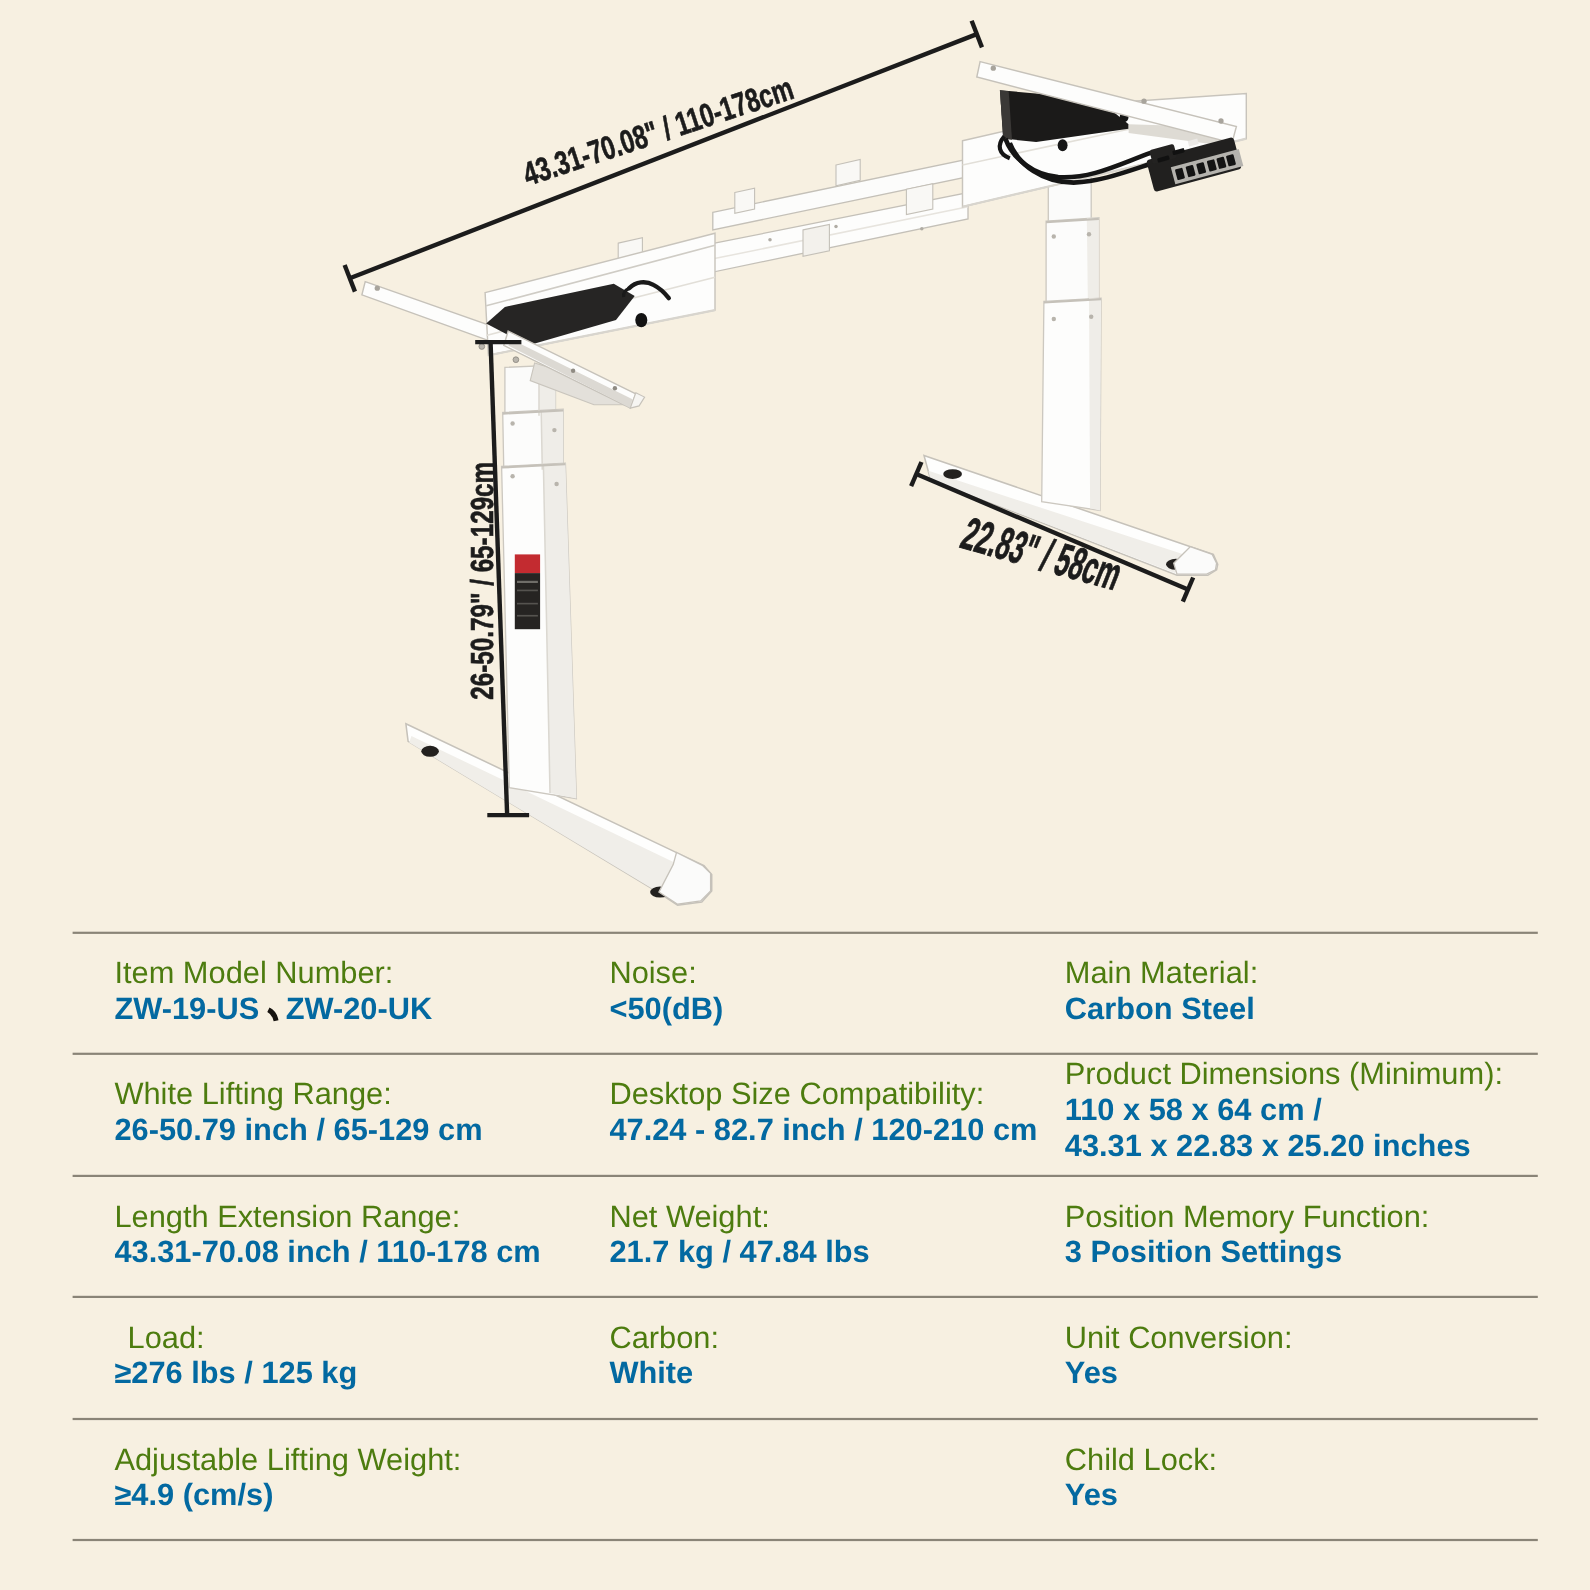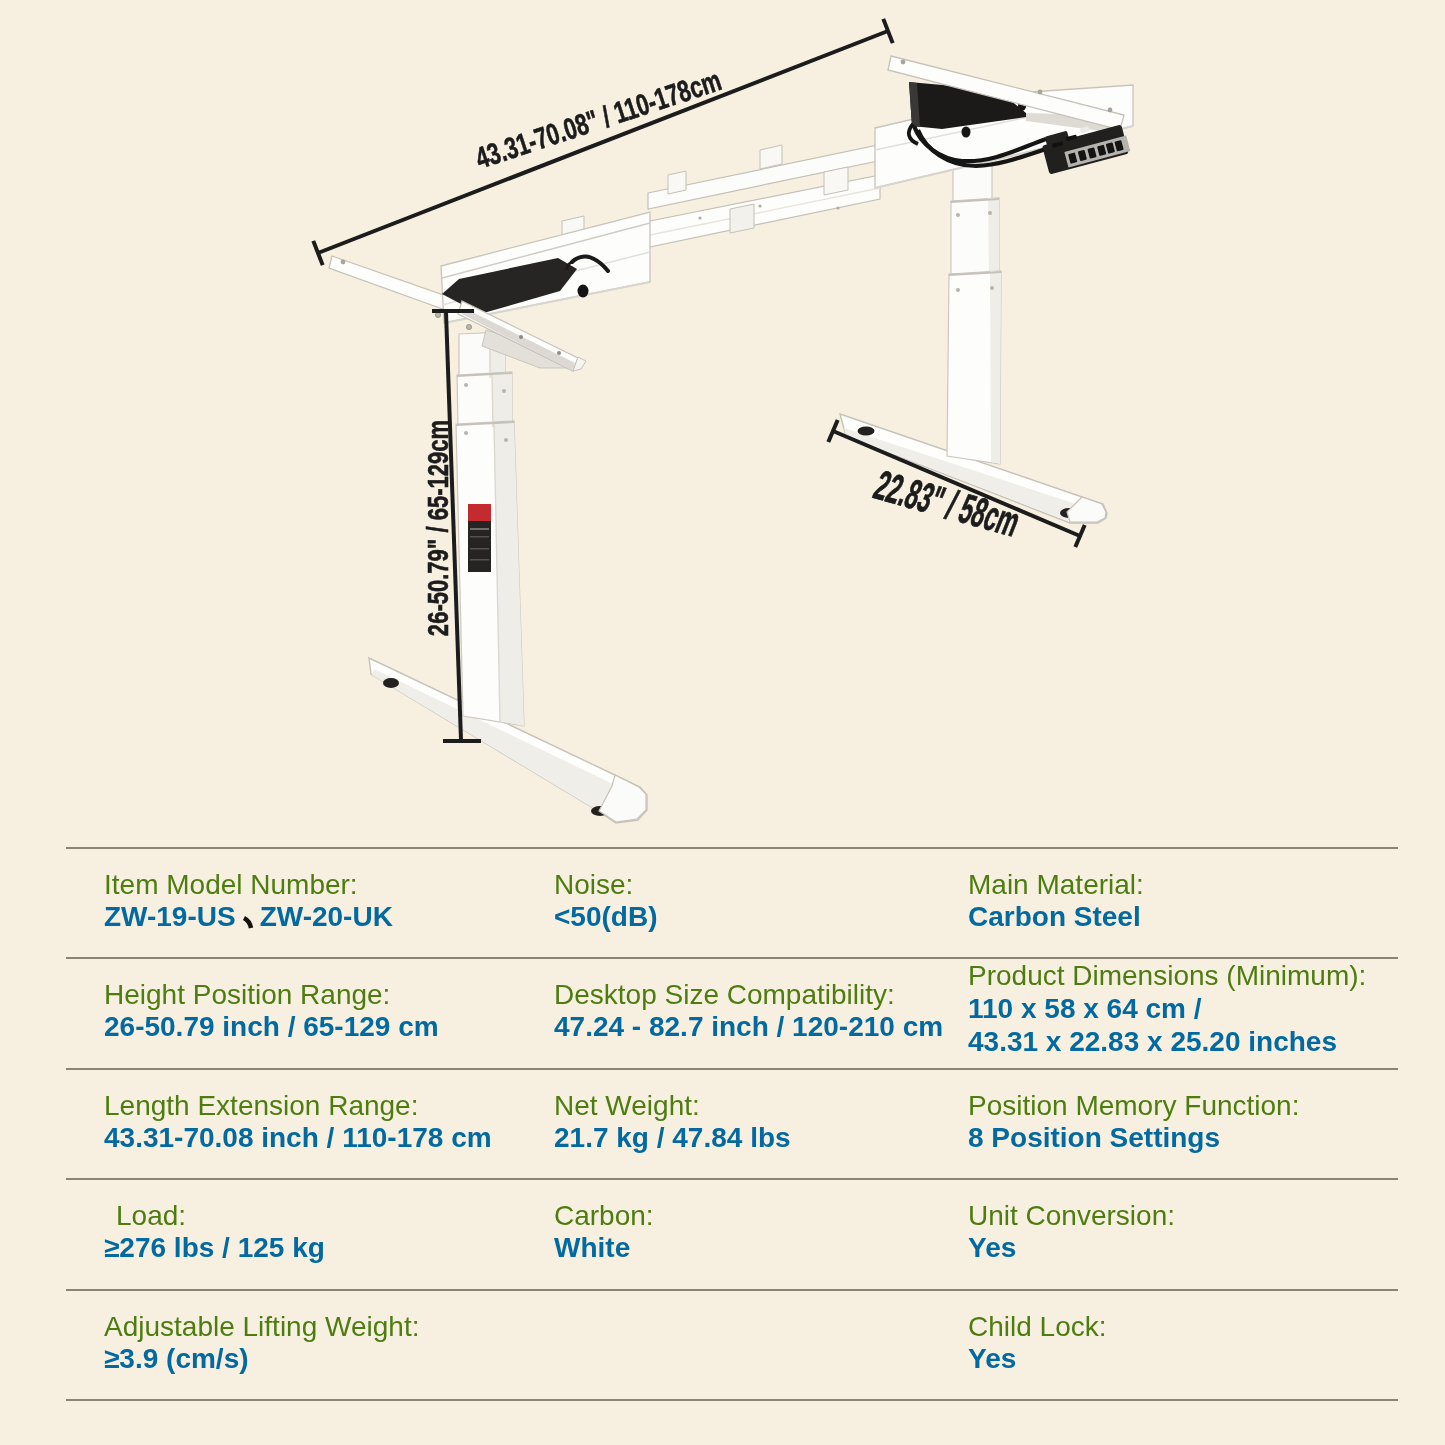--- a/index.html
+++ b/index.html
@@ -154,38 +154,38 @@
 
 <div class="lbl" style="left:104px;top:871.3px">Item Model Number:</div>
 <div class="val" style="left:104px;top:903.3px">ZW-19-US<span style="display:inline-block;width:24px;position:relative"><svg width="24" height="28" viewBox="0 0 24 28" style="position:absolute;left:0;bottom:-4px">
         <path d="M8 16 C12 18 14 21 15 26" stroke="#16130f" stroke-width="4.5" fill="none"></path>
       </svg></span>ZW-20-UK</div>
 <div class="lbl" style="left:554px;top:871.3px">Noise:</div>
 <div class="val" style="left:554px;top:903.3px">&lt;50(dB)</div>
 <div class="lbl" style="left:968px;top:871.3px">Main Material:</div>
 <div class="val" style="left:968px;top:903.3px">Carbon Steel</div>
 
-<div class="lbl" style="left:104px;top:981.3px">Height Position Range:</div>
+<div class="lbl" style="left:104px;top:981.3px">White Lifting Range:</div>
 <div class="val" style="left:104px;top:1013.3px">26-50.79 inch / 65-129 cm</div>
 <div class="lbl" style="left:554px;top:981.3px">Desktop Size Compatibility:</div>
 <div class="val" style="left:554px;top:1013.3px">47.24 - 82.7 inch / 120-210 cm</div>
 <div class="lbl" style="left:968px;top:962.3px">Product Dimensions (Minimum):</div>
 <div class="val" style="left:968px;top:995.3px">110 x 58 x 64 cm /</div>
 <div class="val" style="left:968px;top:1028.3px">43.31 x 22.83 x 25.20 inches</div>
 
 <div class="lbl" style="left:104px;top:1091.8px">Length Extension Range:</div>
 <div class="val" style="left:104px;top:1123.8px">43.31-70.08 inch / 110-178 cm</div>
 <div class="lbl" style="left:554px;top:1091.8px">Net Weight:</div>
 <div class="val" style="left:554px;top:1123.8px">21.7 kg / 47.84 lbs</div>
 <div class="lbl" style="left:968px;top:1091.8px">Position Memory Function:</div>
-<div class="val" style="left:968px;top:1123.8px">8 Position Settings</div>
+<div class="val" style="left:968px;top:1123.8px">3 Position Settings</div>
 
 <div class="lbl" style="left:116px;top:1202.3px">Load:</div>
 <div class="val" style="left:104px;top:1234.3px">≥276 lbs / 125 kg</div>
 <div class="lbl" style="left:554px;top:1202.3px">Carbon:</div>
 <div class="val" style="left:554px;top:1234.3px">White</div>
 <div class="lbl" style="left:968px;top:1202.3px">Unit Conversion:</div>
 <div class="val" style="left:968px;top:1234.3px">Yes</div>
 
 <div class="lbl" style="left:104px;top:1312.8px">Adjustable Lifting Weight:</div>
-<div class="val" style="left:104px;top:1344.8px">≥3.9 (cm/s)</div>
+<div class="val" style="left:104px;top:1344.8px">≥4.9 (cm/s)</div>
 <div class="lbl" style="left:968px;top:1312.8px">Child Lock:</div>
 <div class="val" style="left:968px;top:1344.8px">Yes</div>
 
 </body></html>

